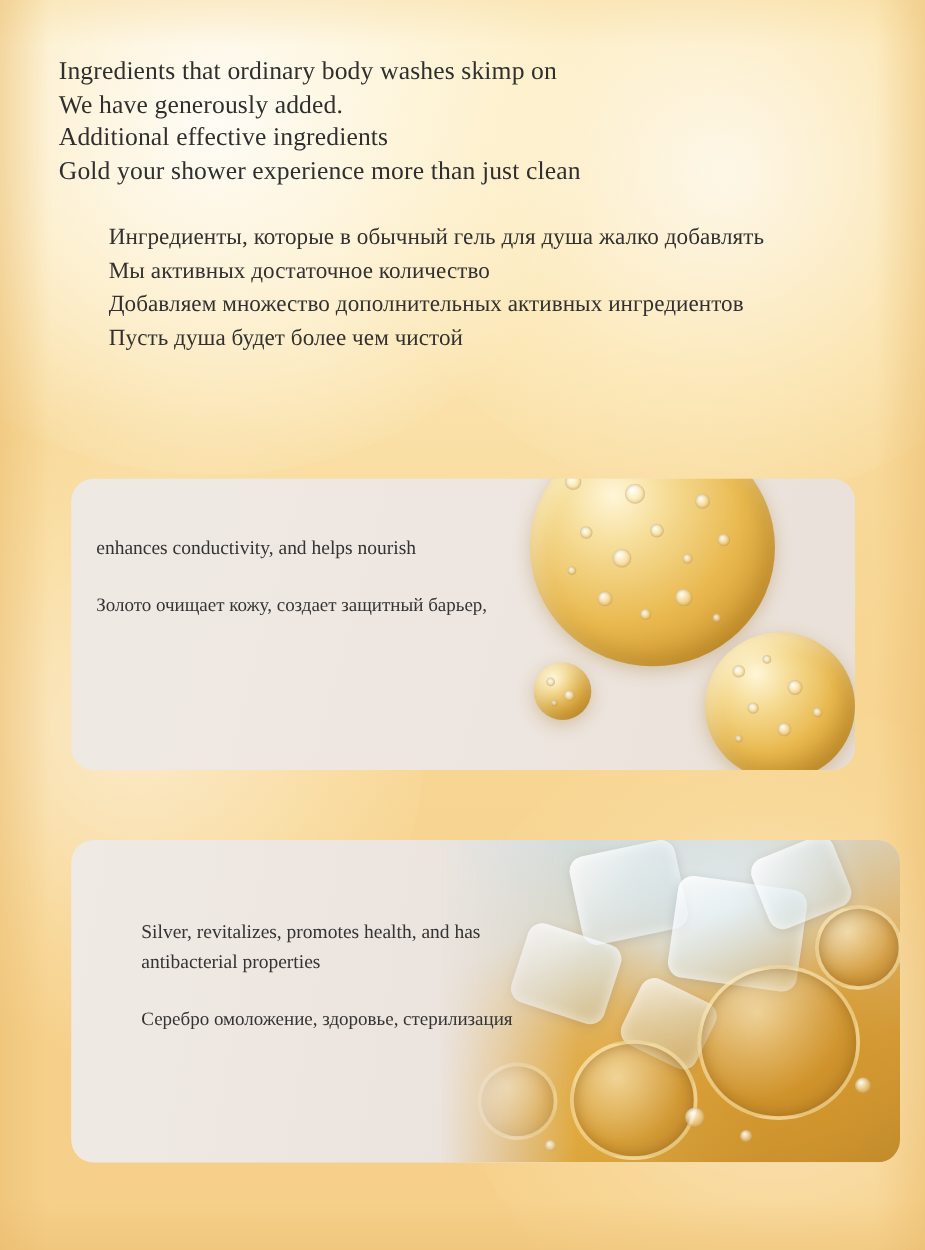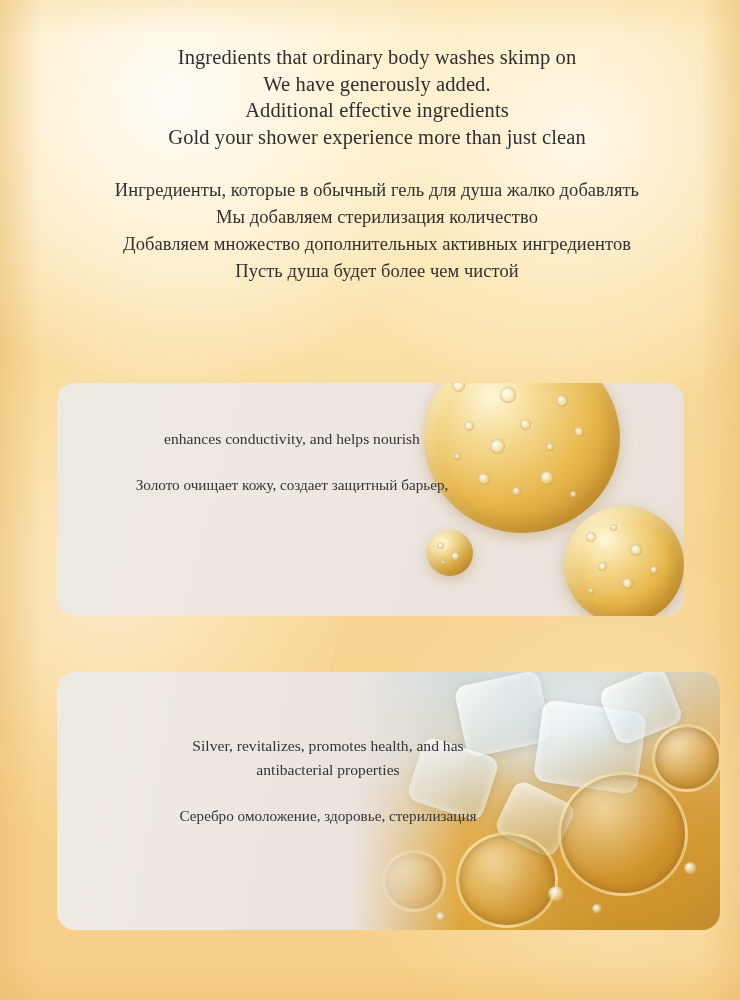--- a/index.html
+++ b/index.html
@@ -15,21 +15,20 @@
   }
 
   .page {
     position: relative;
     width: 740px;
     height: 1000px;
     overflow: hidden;
     background:
       radial-gradient(120% 80% at 50% 0%, #fdeec8 0%, #fbe3ad 35%, #f8d999 60%, #f6d08a 100%),
       #f7d79a;
-    text-align: center;
   }
 
   
   .bloom {
     position: absolute;
     border-radius: 50%;
     pointer-events: none;
   }
   .bloom-a {
     left: -140px; top: -180px;
@@ -76,20 +75,21 @@
     color: #2f2f2f;
     white-space: nowrap;
     letter-spacing: 0.1px;
   }
   .hl-ru {
     font-size: 18.5px;
     line-height: 27px;
     color: #33312f;
     white-space: nowrap;
     letter-spacing: 0.05px;
+    margin-left: 40px;
   }
   .hl-gap {
     height: 27px;
   }
 
   
   .card {
     position: absolute;
     border-radius: 18px;
     overflow: hidden;
@@ -213,21 +213,21 @@
   <div class="bloom bloom-d"></div>
   <div class="edge-shade"></div>
 
   <div class="headline">
     <div class="hl-line">Ingredients that ordinary body washes skimp on</div>
     <div class="hl-line">We have generously added.</div>
     <div class="hl-line">Additional effective ingredients</div>
     <div class="hl-line">Gold your shower experience more than just clean</div>
     <div class="hl-gap"></div>
     <div class="hl-ru">Ингредиенты, которые в обычный гель для душа жалко добавлять</div>
-    <div class="hl-ru">Мы добавляем стерилизация количество</div>
+    <div class="hl-ru">Мы активных достаточное количество</div>
     <div class="hl-ru">Добавляем множество дополнительных активных ингредиентов</div>
     <div class="hl-ru">Пусть душа будет более чем чистой</div>
   </div>
 
   <div class="card card-gold">
 
     <div class="gold-art">
       <div class="blob blob-big">
         <span class="bub" style="left:28px;  top:36px;  width:13px; height:13px;"></span>
 

